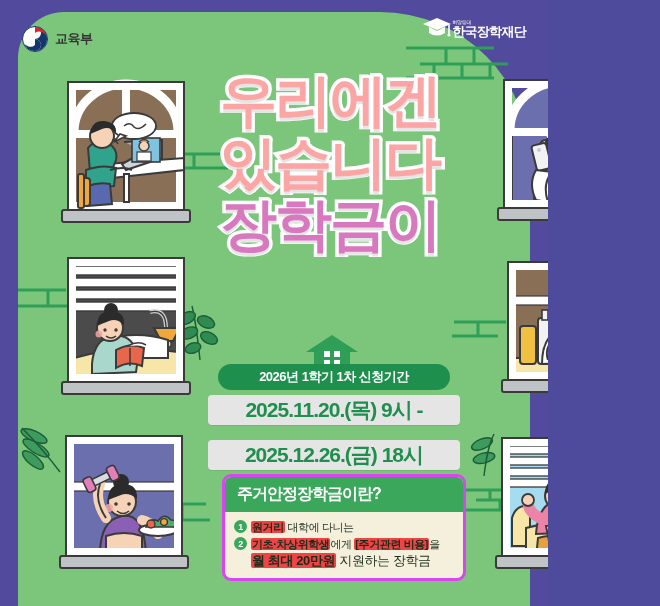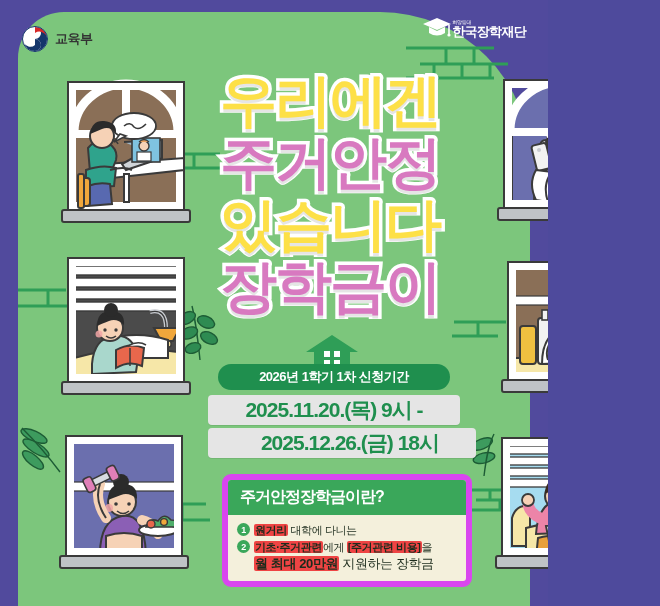--- a/index.html
+++ b/index.html
@@ -33,47 +33,47 @@
 
   
   .title-block{position:absolute;left:196px;top:72px;width:268px;text-align:center;}
   .tline{
     font-size:57px;line-height:57px;font-weight:bold;letter-spacing:-2px;
     margin:0 0 5px 0;
     -webkit-text-stroke:7px #ffffff;
     paint-order:stroke fill;
     text-shadow:0 3px 0 rgba(0,0,0,.10);
   }
-  .tline.purple{color:#fde047;}
+  .tline.purple{color:#fca5a5;}
   .tline.pink{color:#d879c0;}
 
   
   .house{position:absolute;left:306px;top:335px;width:52px;height:34px;}
 
   
   .date-pill{
     position:absolute;left:218px;top:364px;width:232px;height:26px;
     background:#1f8f4e;border-radius:13px;
     display:flex;align-items:center;justify-content:center;
     color:#ffffff;font-size:13px;font-weight:bold;letter-spacing:-.5px;
   }
   .date-row{
     position:absolute;left:208px;width:252px;height:30px;
     background:#e5e5e5;border-radius:4px;
     display:flex;align-items:center;justify-content:center;
     color:#1f8f4e;font-size:21px;font-weight:bold;letter-spacing:-1px;
     box-shadow:0 1px 0 rgba(0,0,0,.08);
   }
   #date-row-1{top:395px;}
-  #date-row-2{top:428px;padding-left:16px;}
+  #date-row-2{top:440px;}
 
   
   .info-card{
     position:absolute;left:222px;top:474px;width:238px;
-    background:#f4f0dc;border:6px solid #d946ef;border-radius:9px;
+    background:#f4f0dc;border:3px solid #d946ef;border-radius:9px;
     padding:0;overflow:hidden;
   }
   .info-head{
     background:#3aa75a;color:#ffffff;
     font-size:16px;font-weight:bold;letter-spacing:-1px;
     padding:7px 10px 7px 12px;
   }
   .info-body{padding:7px 9px 9px 9px;}
   .info-item{
     display:flex;align-items:flex-start;gap:4px;
@@ -438,21 +438,20 @@
       <circle cx="27" cy="19" r="1.6" fill="#ffffff"></circle>
     </svg>
     <div style="display:flex;flex-direction:column;align-items:flex-start;">
       <span class="ksaf-sub">희망등대</span>
       <span class="ksaf-text">한국장학재단</span>
     </div>
   </div>
 
   <div class="title-block">
     <div class="tline purple">우리에겐</div>
-    <div class="tline pink">주거안정</div>
     <div class="tline purple">있습니다</div>
     <div class="tline pink">장학금이</div>
   </div>
 
   <svg class="house" viewBox="0 0 52 34">
     <path d="M26 0 L52 17 L44 17 L44 34 L8 34 L8 17 L0 17 Z" fill="#2f9e57"></path>
     <rect x="18" y="16" width="6" height="6" fill="#ffffff"></rect>
     <rect x="28" y="16" width="6" height="6" fill="#ffffff"></rect>
     <rect x="18" y="25" width="6" height="6" fill="#ffffff"></rect>
     <rect x="28" y="25" width="6" height="6" fill="#ffffff"></rect>
@@ -464,18 +463,18 @@
 
   <div class="info-card">
     <div class="info-head">주거안정장학금이란?</div>
     <div class="info-body">
       <div class="info-item">
         <span class="num">1</span>
         <span><span class="hl">원거리</span><span> 대학에 다니는</span></span>
       </div>
       <div class="info-item">
         <span class="num">2</span>
-        <span><span class="hl">기초·주거관련</span><span>에게 </span><span class="hl">[주거관련 비용]</span><span>을</span></span>
+        <span><span class="hl">기초·차상위학생</span><span>에게 </span><span class="hl">[주거관련 비용]</span><span>을</span></span>
       </div>
       <div class="ln2"><span class="hl">월 최대 20만원</span><span> 지원하는 장학금</span></div>
     </div>
   </div>
 </div>
 
 </body></html>

